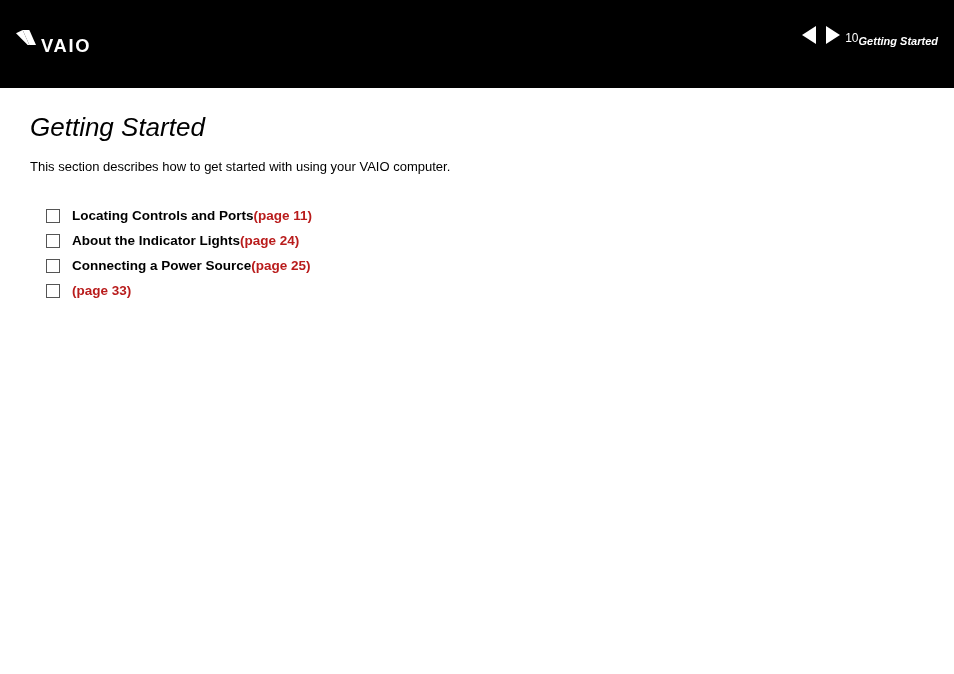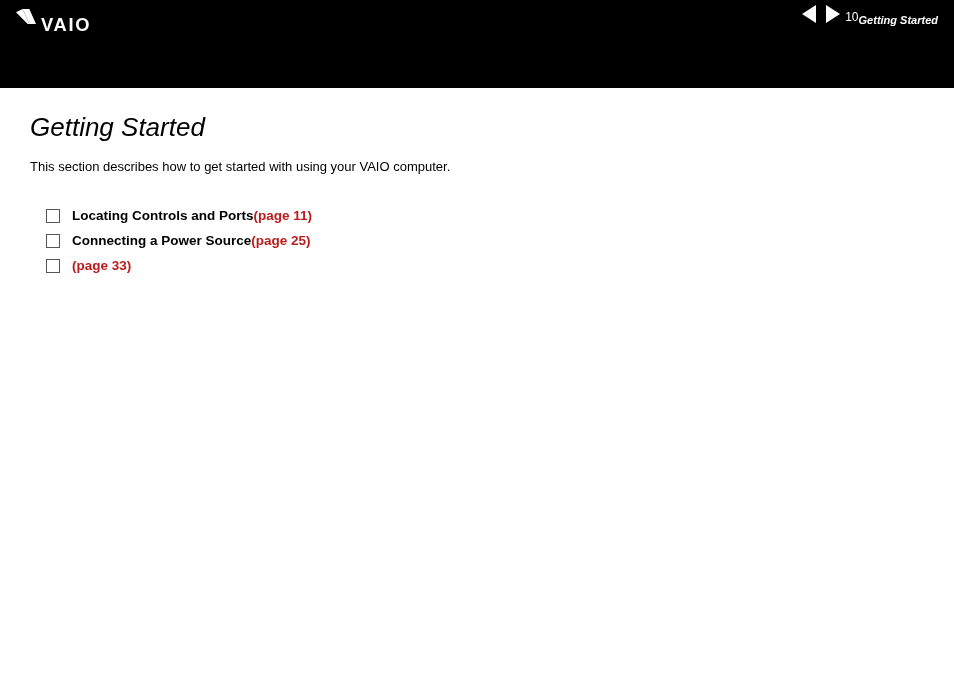--- a/index.html
+++ b/index.html
@@ -17,21 +17,21 @@
     }
 
     
     .header {
       background: #000;
       width: 100%;
       height: 88px;
       display: flex;
       align-items: flex-start;
       justify-content: space-between;
-      padding: 4px 16px 0 16px;
+      padding: 25px 16px 0 16px;
       position: relative;
     }
 
     .vaio-logo {
       display: flex;
       align-items: center;
       margin-top: 4px;
     }
 
     
@@ -178,20 +178,25 @@
 
   <ul class="menu-list">
 
   <li>
         <div class="checkbox-icon"></div>
         <span>Locating Controls and Ports </span>
         <a href="#">(page 11)</a>
       </li>
       <li>
         <div class="checkbox-icon"></div>
+        <span>About the Indicator Lights </span>
+        <a href="#">(page 24)</a>
+      </li>
+      <li>
+        <div class="checkbox-icon"></div>
         <span>Connecting a Power Source </span>
         <a href="#">(page 25)</a>
       </li>
       <li>
         <div class="checkbox-icon"></div>
         <a href="#">(page 33)</a>
       </li>
     </ul>
 </div>
 

